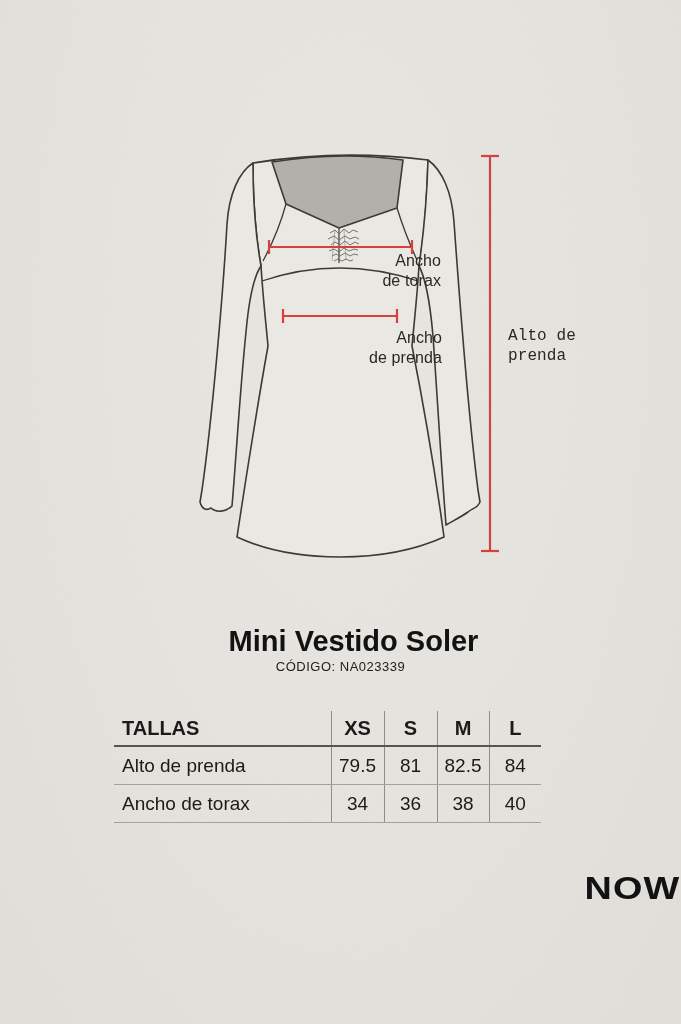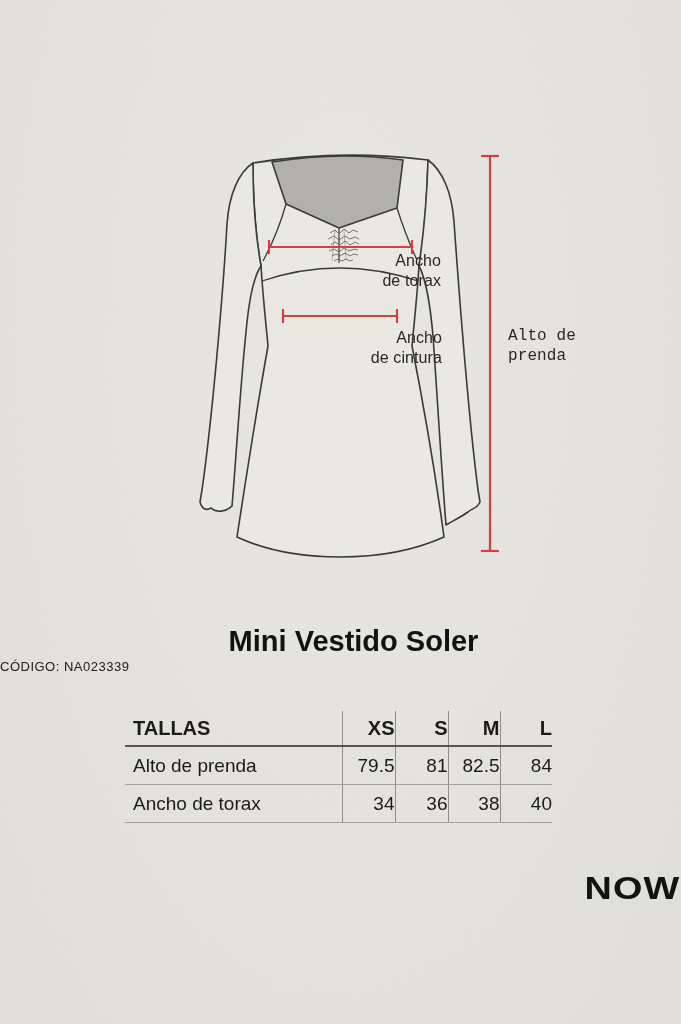--- a/index.html
+++ b/index.html
@@ -26,40 +26,40 @@
 
   
   .title{
     position:absolute;left:0;top:612px;width:100%;
     text-align:center;font-size:29px;line-height:33px;
     font-weight:bold;color:#121212;letter-spacing:0;
     margin:13px;
   }
   .code{
     position:absolute;left:0;top:659px;width:100%;
-    text-align:left;font-size:13px;line-height:16px;
+    text-align:center;font-size:13px;line-height:16px;
     color:#22201d;letter-spacing:.5px;
   }
 
   
   .size-table{
-    position:absolute;left:125px;top:711px;width:427px;
+    position:absolute;left:114px;top:711px;width:427px;
     border-collapse:collapse;table-layout:fixed;
   }
   .size-table th,.size-table td{
     padding:0;margin:0;font-weight:normal;
     height:37px;vertical-align:middle;
     font-size:19px;color:#1b1a18;
   }
   .size-table thead th{
     height:34px;font-weight:bold;font-size:20px;
     border-bottom:2px solid #57554f;
   }
   .size-table .lbl{ text-align:left;padding-left:8px; }
-  .size-table .val{ text-align:right;border-left:1px solid #8f8d87;margin-top:7px; }
+  .size-table .val{ text-align:center;border-left:1px solid #8f8d87;margin-top:7px; }
   .size-table tbody tr.mid td{ border-bottom:1px solid #a3a19b; }
 
   
   .brand{
     position:absolute;left:0;top:848px;width:100%;
     text-align:right;
     margin-top:23px;
   }
   .brand-inner{
     display:inline-block;
@@ -160,21 +160,21 @@
     </g>
   </svg>
 
   <div class="measure-label" style="left:241px;top:251px;width:200px">
     <div>Ancho</div>
     <div>de torax</div>
   </div>
 
   <div class="measure-label" style="left:242px;top:328px;width:200px">
     <div>Ancho</div>
-    <div>de cintura</div>
+    <div>de prenda</div>
   </div>
 
   <div class="measure-label left-align" style="left:508px;top:326px;width:120px">
     <div>Alto de</div>
     <div>prenda</div>
   </div>
 
   <h1 class="title">Mini Vestido Soler</h1>
   <div class="code">CÓDIGO: NA023339</div>
 

